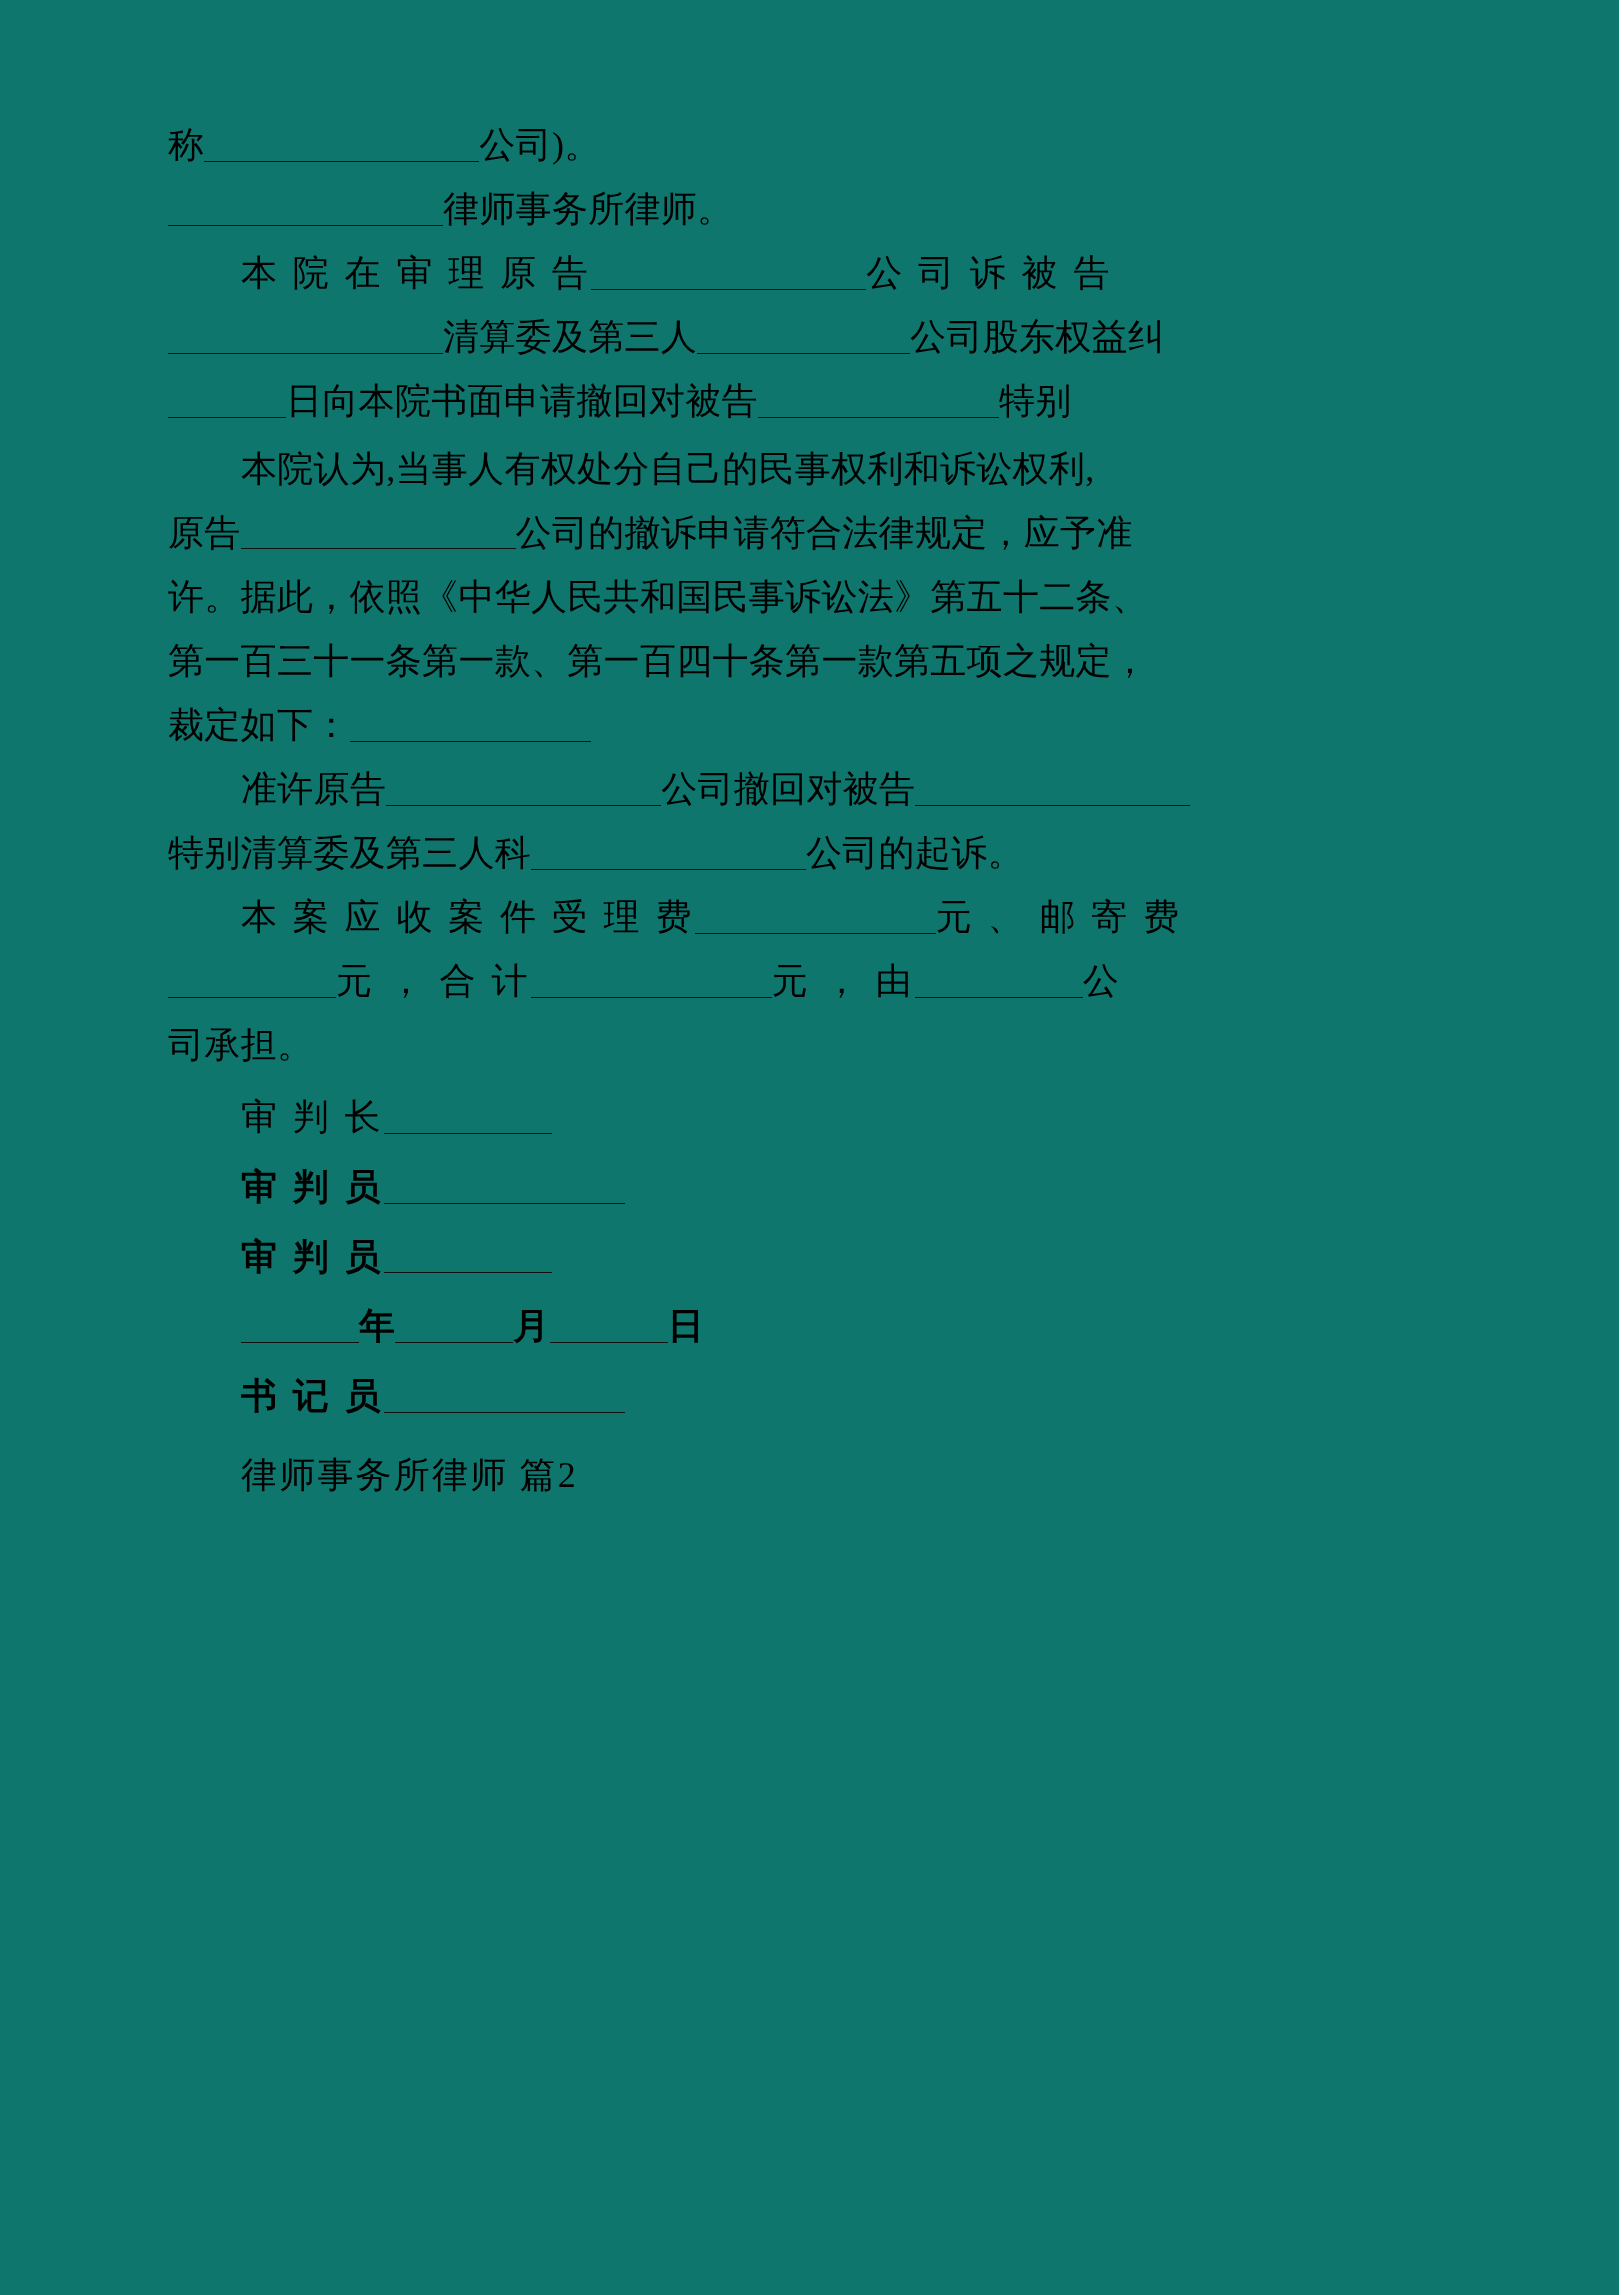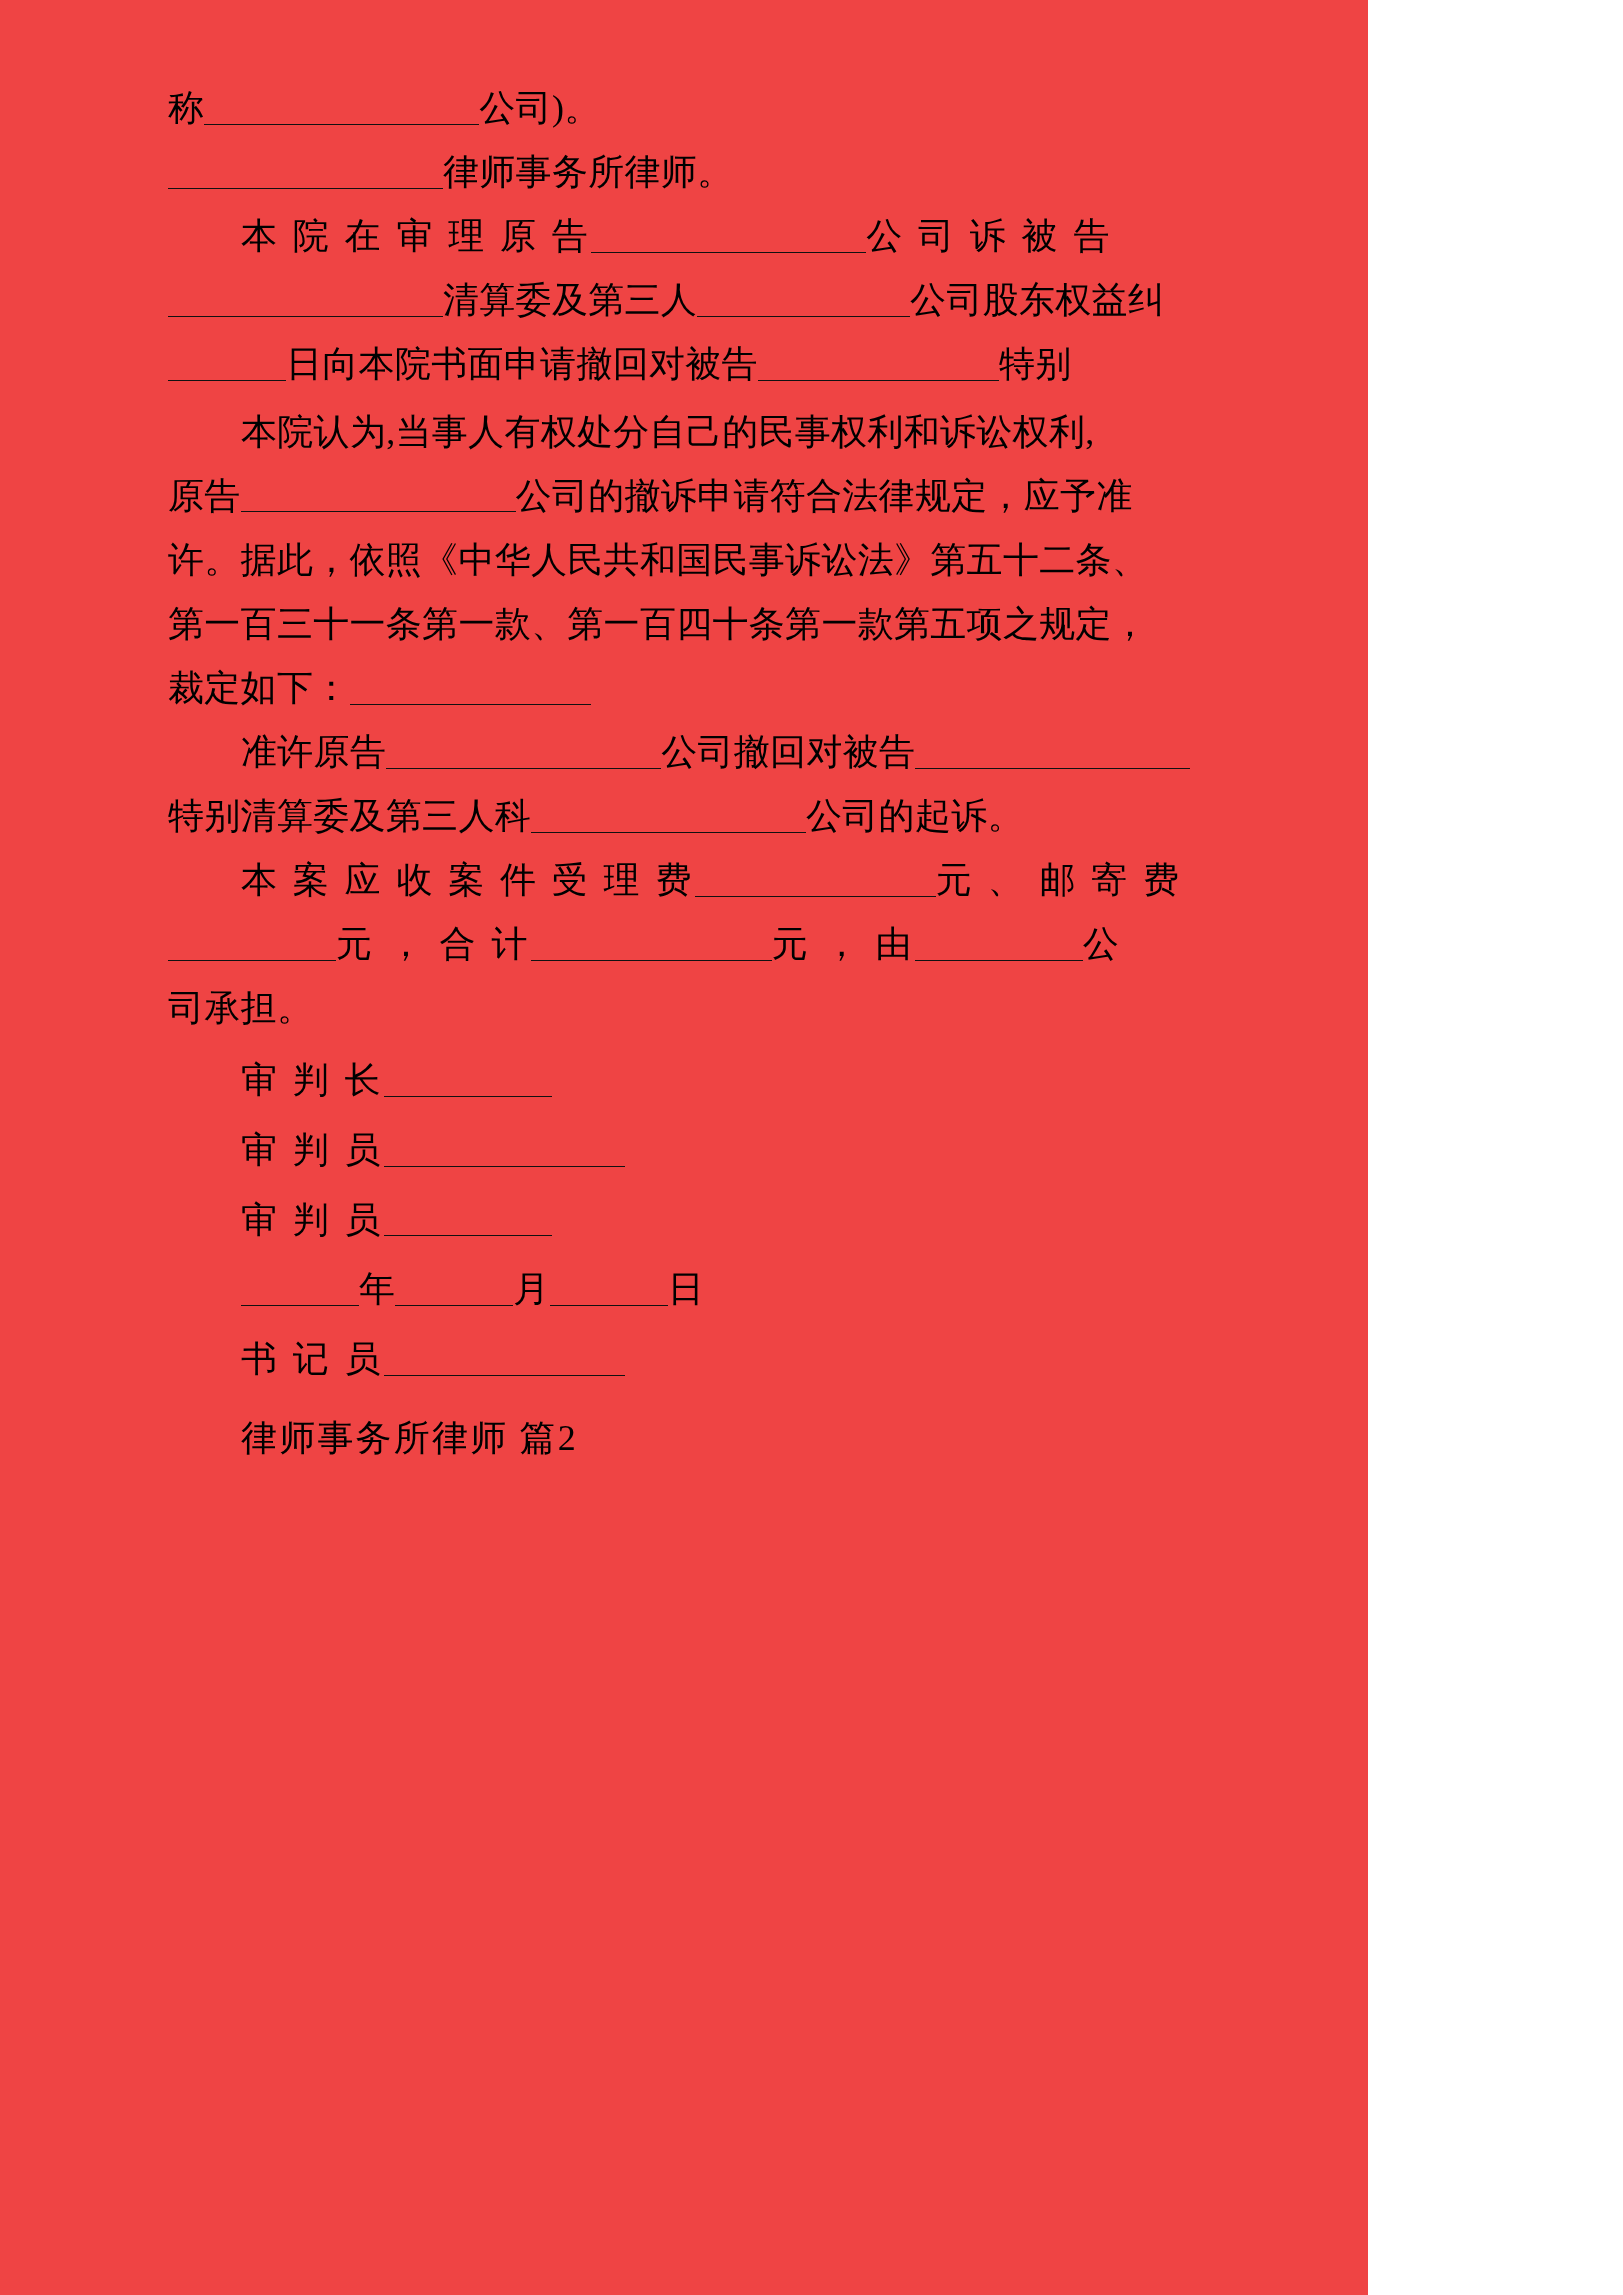--- a/index.html
+++ b/index.html
@@ -6,25 +6,25 @@
     margin: 0;
     padding: 0;
     background: #ffffff;
   }
   body {
     font-family: "Liberation Serif", "DejaVu Serif", serif;
     color: #000000;
   }
   .page {
     position: relative;
-    width: 1368px;
+    width: 1619px;
     height: 2295px;
-    background: #ef4444;
+    background: #0f766e;
     box-sizing: border-box;
-    padding: 76px 168px 168px 168px;
+    padding: 113px 168px 168px 168px;
     overflow: hidden;
   }
   .doc {
     font-size: 36px;
     line-height: 1.78;
     letter-spacing: 0.3px;
     text-align: justify;
     text-justify: inter-ideograph;
   }
   .p {
@@ -47,20 +47,21 @@
   .bl-xl { width: 241px; }
   .bl-xxl{ width: 275px; }
   .sp-small { letter-spacing: 3.4px; }
   .sig {
     margin-top: 7.9px;
     text-indent: 73px;
   }
   .sig-2 {
     margin-top: 5.6px;
     text-indent: 73px;
+    font-weight: bold;
   }
   .footer-title {
     margin-top: 14.6px;
     text-indent: 73px;
     letter-spacing: 2.2px;
   }
   .gap-para { margin-top: 3.4px; }
 </style>
 </head>
 <body>

